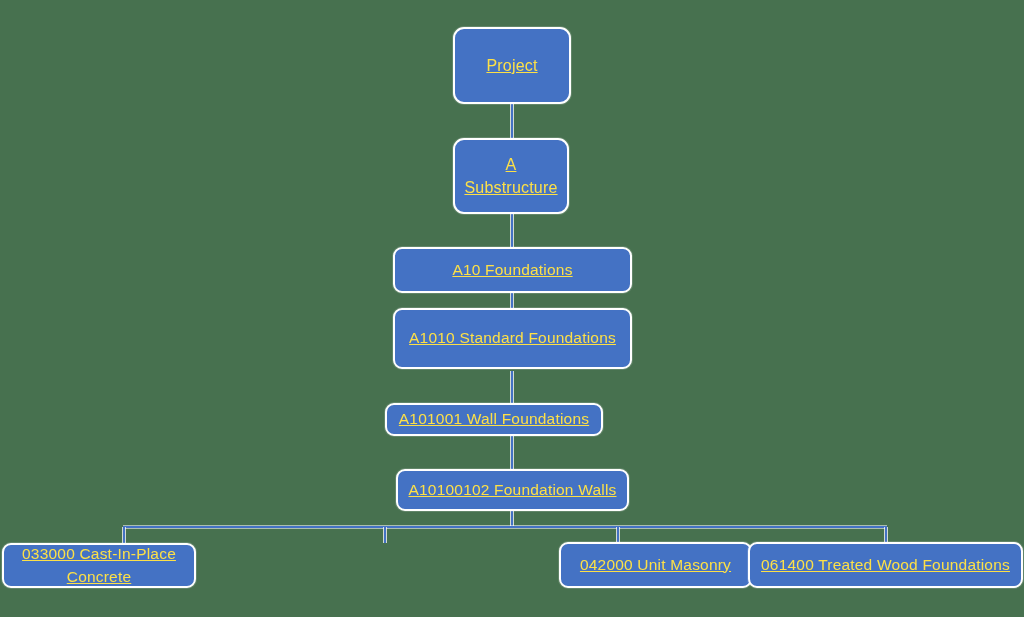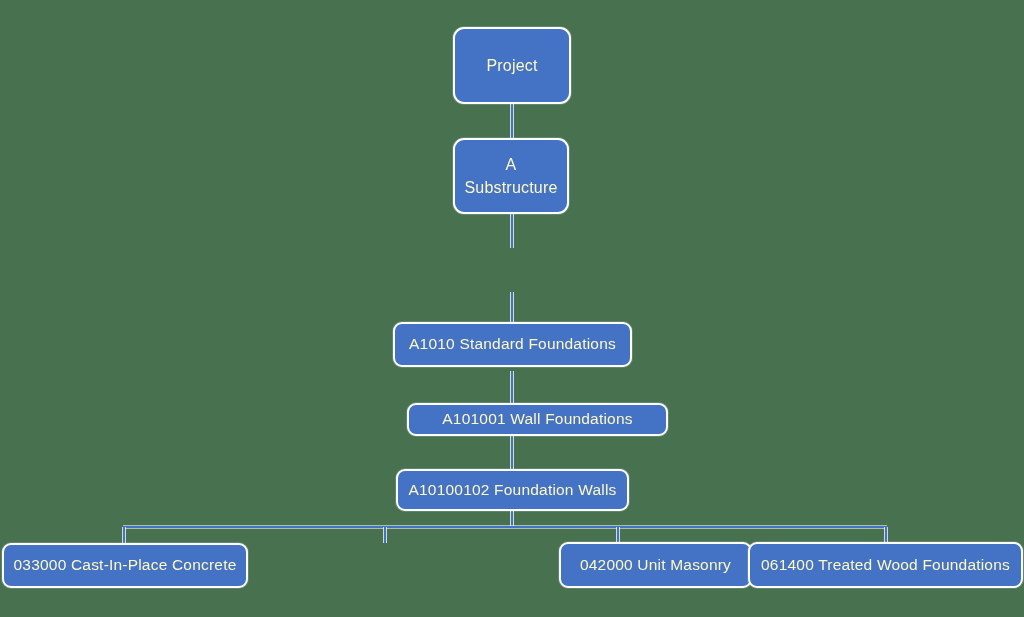--- a/index.html
+++ b/index.html
@@ -21,26 +21,27 @@
     background: #4472C4;
     border: 2px solid #FFFFFF;
     border-radius: 9px;
     display: flex;
     align-items: center;
     justify-content: center;
     text-align: center;
     box-shadow: 0 0 0 1px rgba(255,255,255,0.15);
   }
   .node .node-label {
-    color: #fef9c3;
+    color: #fde047;
     font-size: 15.5px;
     line-height: 1.45;
     white-space: pre-line;
     letter-spacing: 0.2px;
     padding: 0 4px;
+    text-decoration: underline;
   }
   .node.big { border-radius: 11px; }
   .node.big .node-label { font-size: 16px; }
   .vline {
     position: absolute;
     width: 2px;
     background: #4472C4;
     box-shadow: 1px 0 0 rgba(255,255,255,0.75), -1px 0 0 rgba(255,255,255,0.75);
   }
   .hline {
@@ -71,34 +72,37 @@
 
   <div class="node big" style="left:453px; top:27px; width:118px; height:77px;">
     <span class="node-label">Project</span>
   </div>
 
   <div class="node big" style="left:453px; top:138px; width:116px; height:76px;">
     <span class="node-label">A
 Substructure</span>
   </div>
 
+  <div class="node" style="left:393px; top:247px; width:239px; height:46px;">
+    <span class="node-label">A10 Foundations</span>
+  </div>
 
-  <div class="node" style="left:393px; top:322px; width:239px; height:45px;">
+  <div class="node" style="left:393px; top:308px; width:239px; height:61px;">
     <span class="node-label">A1010 Standard Foundations</span>
   </div>
 
-  <div class="node" style="left:407px; top:403px; width:261px; height:33px;">
+  <div class="node" style="left:385px; top:403px; width:218px; height:33px;">
     <span class="node-label">A101001 Wall Foundations</span>
   </div>
 
   <div class="node" style="left:396px; top:469px; width:233px; height:42px;text-align:right;">
     <span class="node-label">A10100102 Foundation Walls</span>
   </div>
 
-  <div class="node" style="left:2px; top:543px; width:246px; height:45px;">
+  <div class="node" style="left:2px; top:543px; width:194px; height:45px;">
     <span class="node-label">033000 Cast-In-Place Concrete</span>
   </div>
 
 
   <div class="node" style="left:522px; top:542px; width:193px; height:46px;margin-left:37px;">
     <span class="node-label">042000 Unit Masonry</span>
   </div>
 
   <div class="node" style="left:748px; top:542px; width:275px; height:46px;justify-content:center;">
     <span class="node-label">061400 Treated Wood Foundations</span>

